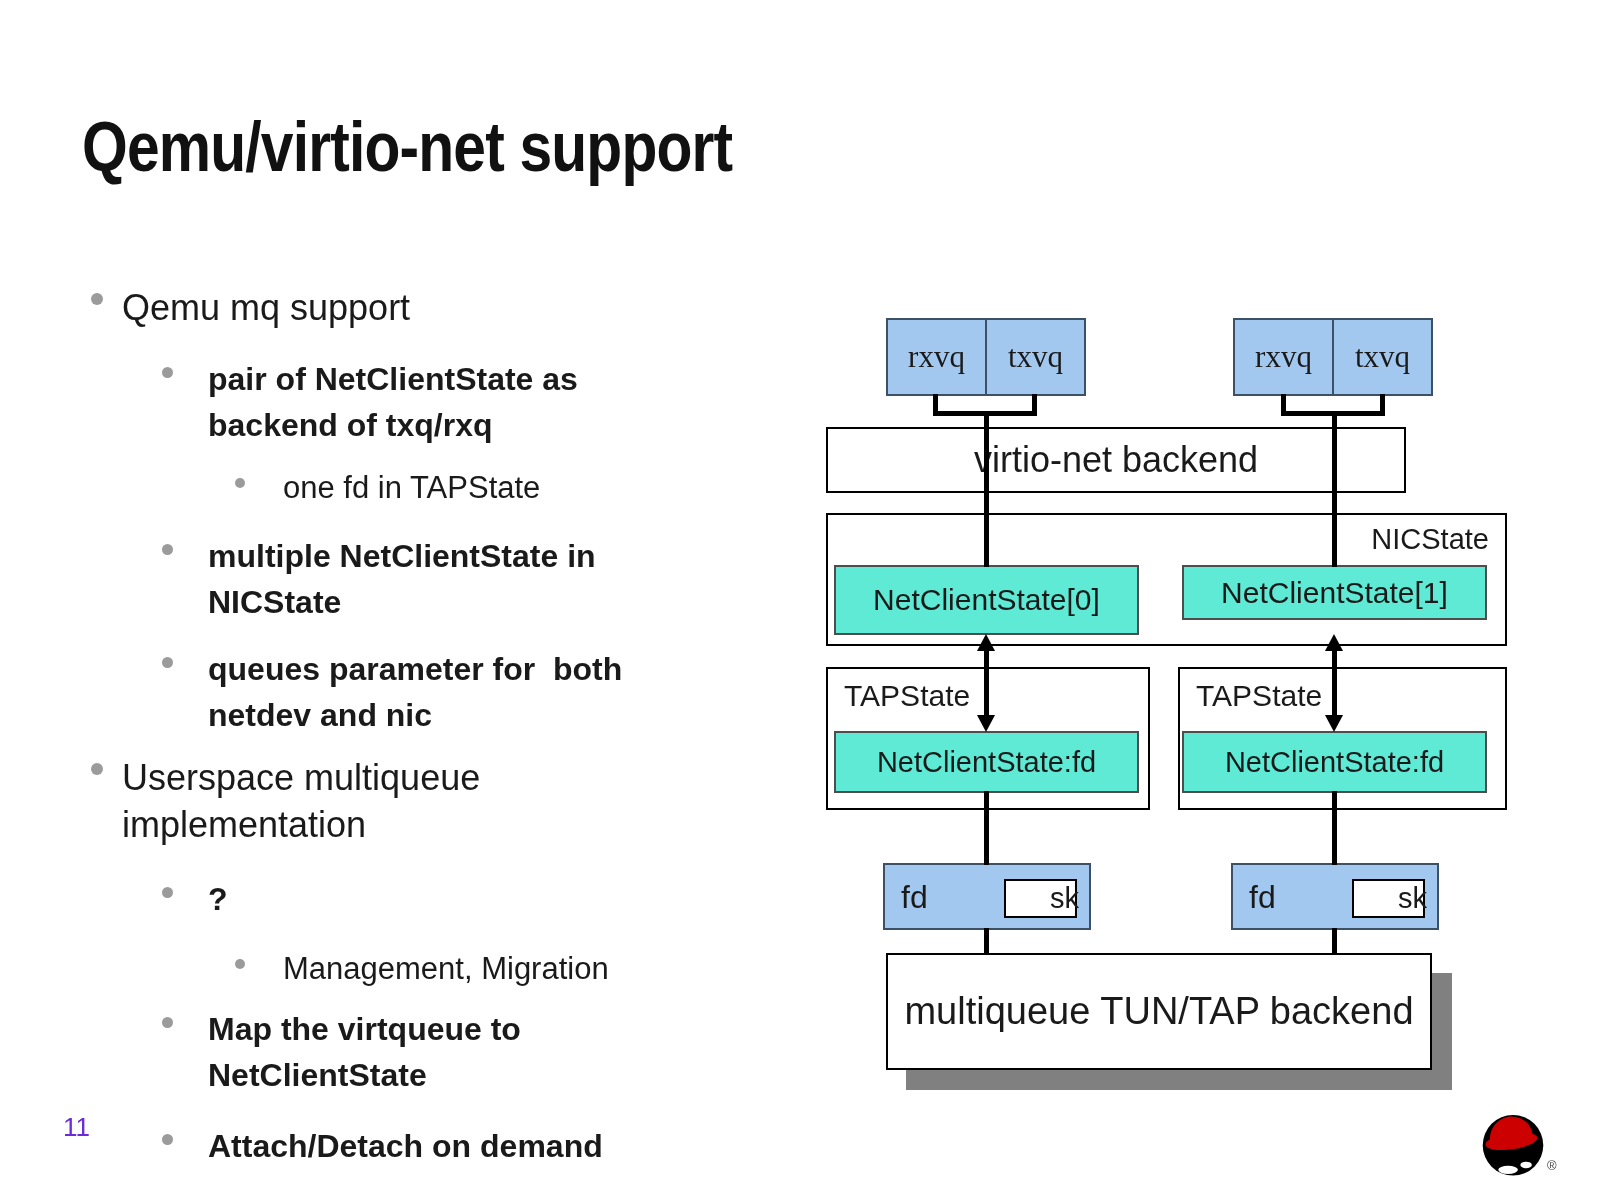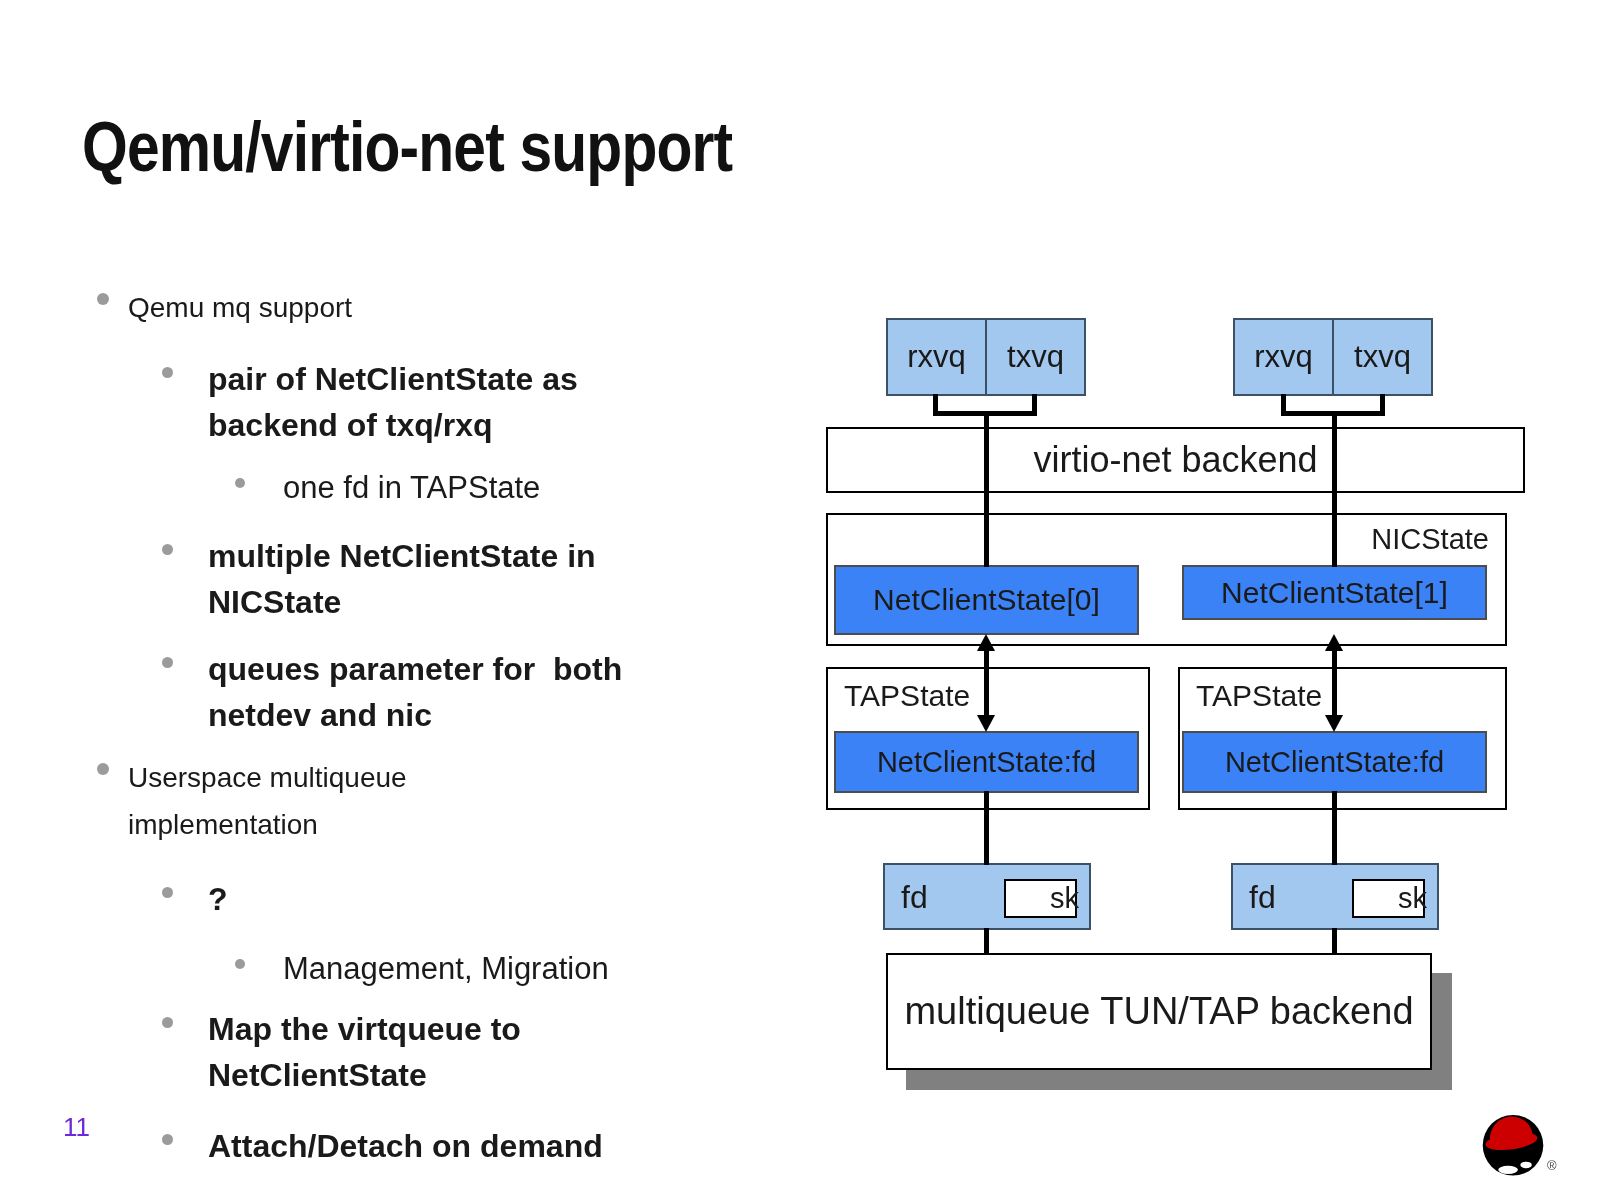--- a/index.html
+++ b/index.html
@@ -16,35 +16,35 @@
     transform:scaleX(0.84);transform-origin:left top;
     color:#111;white-space:nowrap;
   }
   
   .bullet{
     position:absolute;white-space:pre-wrap;color:#1a1a1a;
   }
   .bullet::before{
     content:"";position:absolute;border-radius:50%;background:#9b9b9b;
   }
-  .b-l1{font-size:28px;line-height:47px;left:128px;}
+  .b-l1{font-size:36px;line-height:47px;left:122px;}
   .b-l1::before{width:12px;height:12px;left:-31px;top:9px;}
   .b-l2{font-size:32px;line-height:46px;left:208px;font-weight:bold;}
   .b-l2::before{width:11px;height:11px;left:-46px;top:11px;}
   .b-l3{font-size:31px;line-height:46px;left:283px;}
   .b-l3::before{width:10px;height:10px;left:-48px;top:13px;}
   
   .pagenum{position:absolute;left:63px;top:1112px;font-size:26px;color:#6d28d9;}
   
   .box{position:absolute;box-sizing:border-box;background:#fff;border:2px solid #000;}
-  .innerbox{position:absolute;box-sizing:border-box;background:#3b82f6;border:2px solid #4d4d4d;
+  .innerbox{position:absolute;box-sizing:border-box;background:#5eead4;border:2px solid #4d4d4d;
     display:flex;align-items:center;justify-content:center;font-size:30px;z-index:3;}
   .bluebox{position:absolute;box-sizing:border-box;background:var(--queue-blue,#a3c8ef);
     border:2px solid #3d5166;z-index:3;}
-  .vqpair{display:flex;z-index:3;}
+  .vqpair{display:flex;z-index:3;font-family:Liberation Serif, serif;}
   .vqcell{flex:1;display:flex;align-items:center;justify-content:center;font-size:31px;}
   .vqcell + .vqcell{border-left:2px solid #3d5166;}
   .bracket{position:absolute;box-sizing:border-box;background:transparent;
     border-left:5px solid #000;border-right:5px solid #000;border-bottom:5px solid #000;z-index:6;}
   .vline{position:absolute;width:5px;background:#000;z-index:6;}
   .tri{position:absolute;width:0;height:0;z-index:6;
     border-left:9px solid transparent;border-right:9px solid transparent;}
   .tri-up{border-bottom:17px solid #000;}
   .tri-down{border-top:17px solid #000;}
   .cornerlabel{position:absolute;font-size:29px;color:#1a1a1a;}
@@ -96,21 +96,21 @@
   <div class="bracket" style="left:933px;top:394px;width:104px;height:22px;"></div>
   <div class="bracket" style="left:1281px;top:394px;width:104px;height:22px;"></div>
 
   <div class="vline" style="left:984px;top:414px;height:153px;"></div>
   <div class="vline" style="left:1332px;top:414px;height:153px;"></div>
   <div class="vline" style="left:984px;top:791px;height:74px;"></div>
   <div class="vline" style="left:1332px;top:791px;height:74px;"></div>
   <div class="vline" style="left:984px;top:928px;height:27px;"></div>
   <div class="vline" style="left:1332px;top:928px;height:27px;"></div>
 
-  <div class="box backend" style="left:826px;top:427px;width:699px;height:66px;">
+  <div class="box backend" style="left:826px;top:427px;width:580px;height:66px;">
     <span>virtio-net backend</span>
   </div>
 
   <div class="box" style="left:826px;top:513px;width:681px;height:133px;z-index:2;">
     <span class="cornerlabel" style="right:16px;top:8px;">NICState</span>
   </div>
   <div class="innerbox" style="left:834px;top:565px;width:305px;height:70px;">
     <span>NetClientState[0]</span>
   </div>
   <div class="innerbox" style="left:1182px;top:565px;width:305px;height:55px;">

